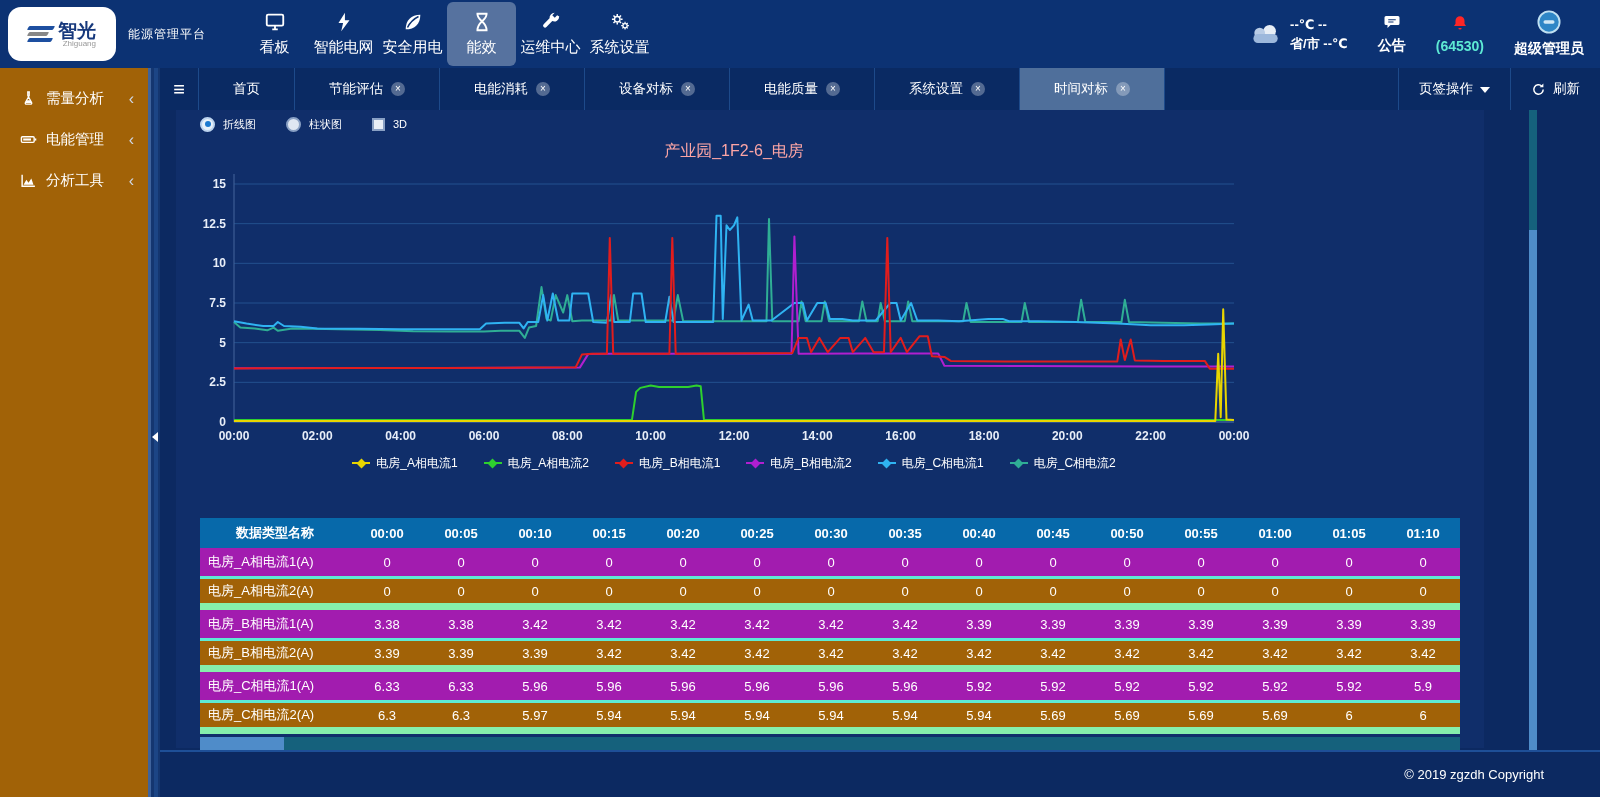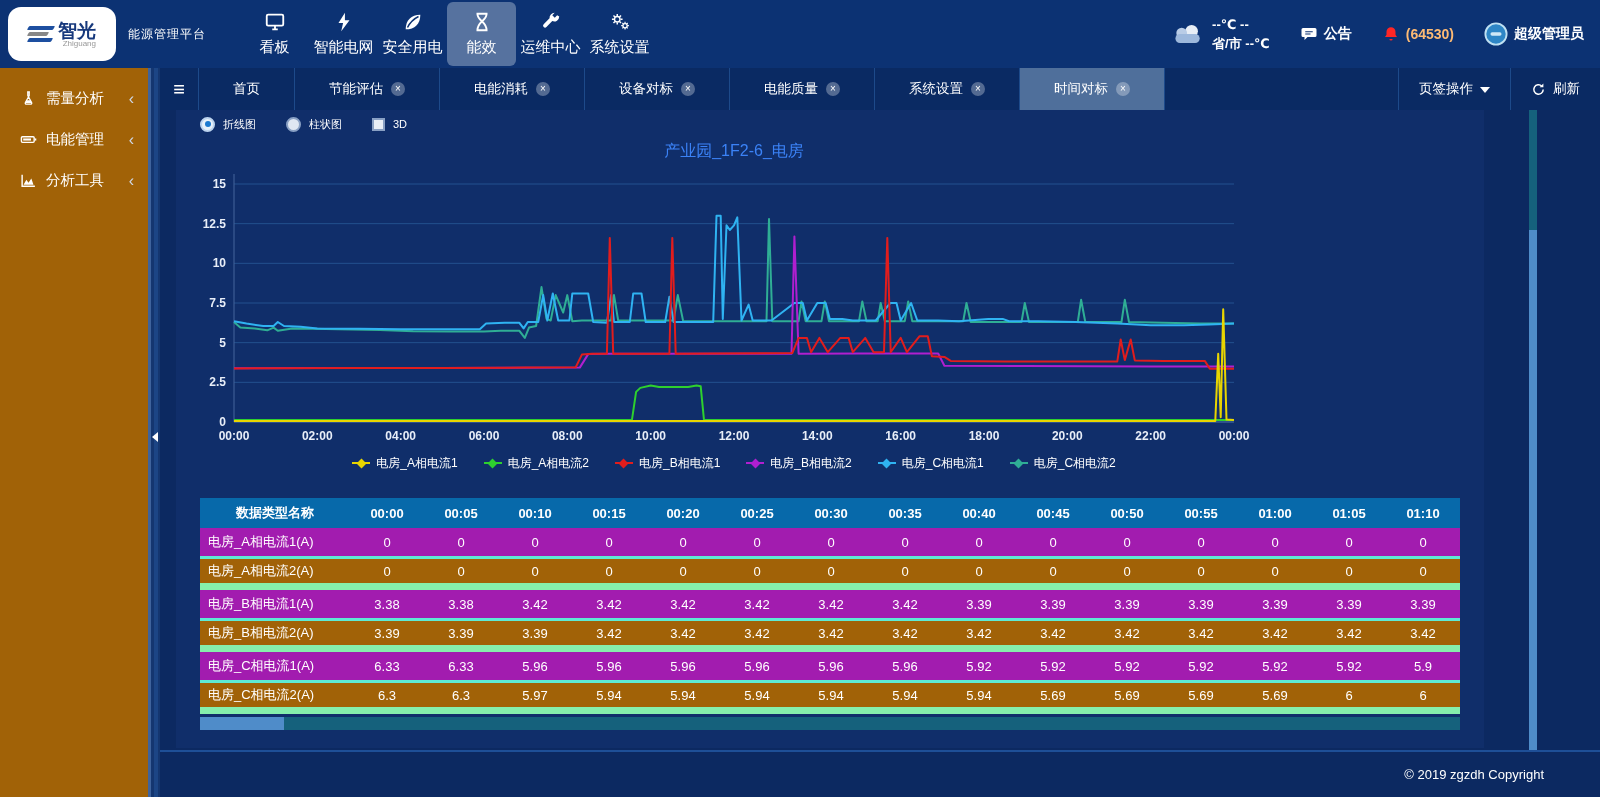--- a/index.html
+++ b/index.html
@@ -21,23 +21,23 @@
   .nav { display:flex; margin-left:34px; height:68px; }
   .nav-item { width:69px; height:64px; margin-top:2px; display:flex; flex-direction:column;
     align-items:center; justify-content:center; gap:5px; cursor:pointer; border-radius:6px; }
   .nav-item.active { background:#56729f; }
   .nav-item svg { width:22px; height:22px; }
   .nav-label { font-size:15px; }
   .header-right { position:absolute; right:16px; top:0; height:68px; display:flex; align-items:center; gap:30px; }
   .weather { display:flex; align-items:center; gap:6px; }
   .weather svg { width:36px; height:26px; }
   .weather-txt { font-size:13px; font-weight:bold; line-height:1.5; }
-  .hr-item { display:flex; align-items:center; gap:6px; font-size:14px; font-weight:bold; cursor:pointer; }
+  .hr-item { display:flex; align-items:center; gap:6px; font-size:14px; font-weight:bold; cursor:pointer;flex-direction:column; }
   .hr-item svg { width:18px; height:18px; }
-  .alarm { color:#fdba74; }
+  .alarm { color:#5eead4; }
   .user svg { width:24px; height:24px; }
 
   
   .main-row { display:flex; height:729px; }
   .sidebar { width:148px; background:#a16207; padding-top:10px; flex:none; }
   .side-item { height:41px; display:flex; align-items:center; padding:0 14px 0 20px; cursor:pointer; font-size:14.5px; }
   .side-item svg { width:17px; height:17px; margin-right:9px; flex:none; }
   .side-item .grow { flex:1; }
   .side-chev { font-size:16px; color:#cfd9ea; }
   .splitter { width:12px; background:#143670; position:relative; flex:none; border-left:3px solid #3f639c; }
@@ -67,31 +67,31 @@
   .scroll-area { height:640px; overflow:hidden; flex:none; }
   .panel { width:1308px; margin:-12px 0 0 16px; background:#102e6a; padding:0 24px; height:650px; }
   .controls { display:flex; align-items:center; gap:30px; padding-top:14px; height:38px; font-size:11px; }
   .ctrl { display:flex; align-items:center; gap:8px; cursor:pointer; }
   .radio { width:15px; height:15px; border-radius:50%; border:2px solid #89a0c4; position:relative; background:#dfe7f2; }
   .radio.sel { border-color:#bcd3ee; background:#e8f1fa; }
   .radio.sel::after { content:""; position:absolute; left:2.5px; top:2.5px; width:6px; height:6px;
     border-radius:50%; background:#1d7ad0; }
   .checkbox { width:13px; height:13px; border:2px solid #89a0c4; background:#e8eef6; }
 
-  .chart-title { width:1068px; text-align:center; font-size:16px; color:#3b82f6; height:30px; line-height:30px; }
+  .chart-title { width:1068px; text-align:center; font-size:16px; color:#fca5a5; height:30px; line-height:30px; }
   svg.chart { display:block; }
   .tick { fill:#e8eef8; font-size:12px; font-weight:bold; font-family:"Liberation Sans",sans-serif; }
   .legend { width:1068px; display:flex; justify-content:center; gap:26px; margin-top:6px; height:22px; }
   .lg { display:flex; align-items:center; gap:6px; font-size:12px; cursor:pointer; }
   .lg .mark { position:relative; width:18px; height:9px; }
   .lg .mark i { position:absolute; left:0; top:3.5px; width:18px; height:2px; display:block; }
   .lg .mark b { position:absolute; left:5.5px; top:1px; width:7px; height:7px; transform:rotate(45deg); display:block; }
 
   
-  .tbl { margin-top:24px; }
+  .tbl { margin-top:44px; }
   .trow { display:grid; grid-template-columns:150px repeat(15,1fr); align-items:center; height:31px; font-size:13px; }
   .trow.thead { background:#0769aa; font-weight:bold; height:30px; }
   .trow.dark { background:#a21caf; border-bottom:3px solid #5eead4;}
   .trow.lite { background:#a16207; border-bottom:7px solid #86efac;}
   .trow .cell { text-align:center; }
   .trow .name { text-align:left; padding-left:8px; }
   .hscroll { height:13px; background:#15617c; margin-top:3px; position:relative; }
   .hscroll .thumb { position:absolute; left:0; top:0; width:84px; height:13px; background:#4f8cc9; }
 
   

